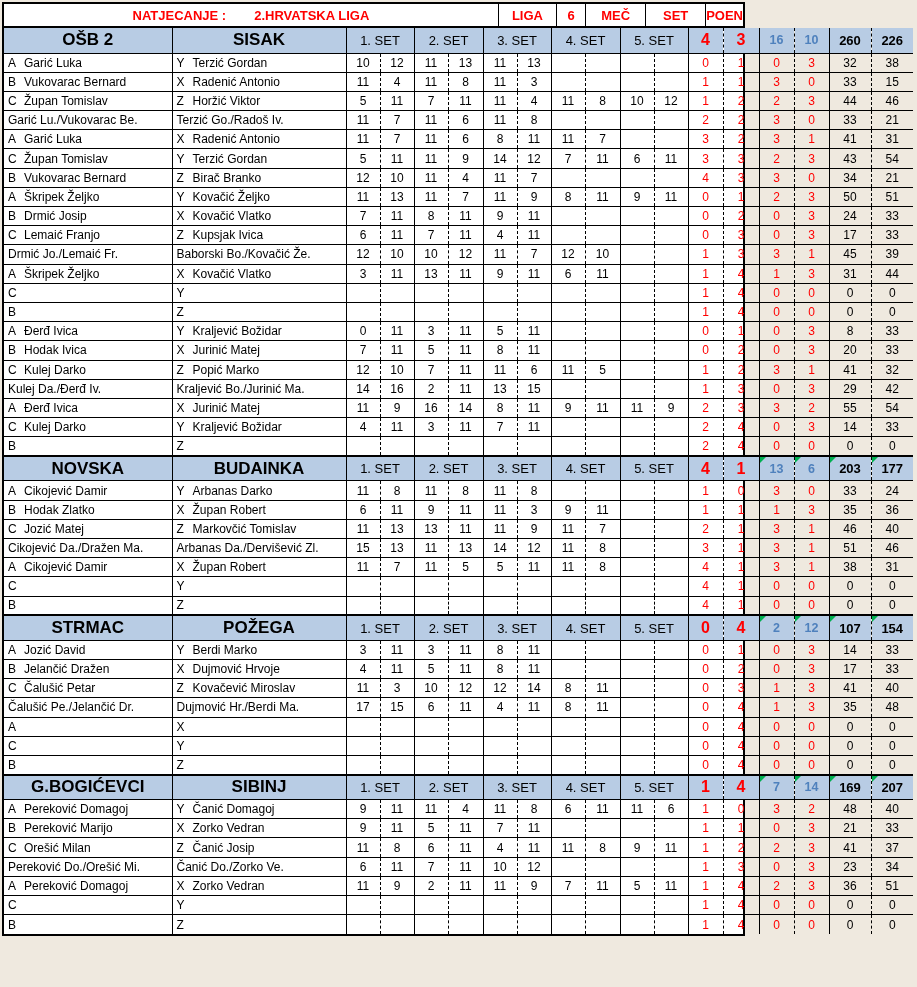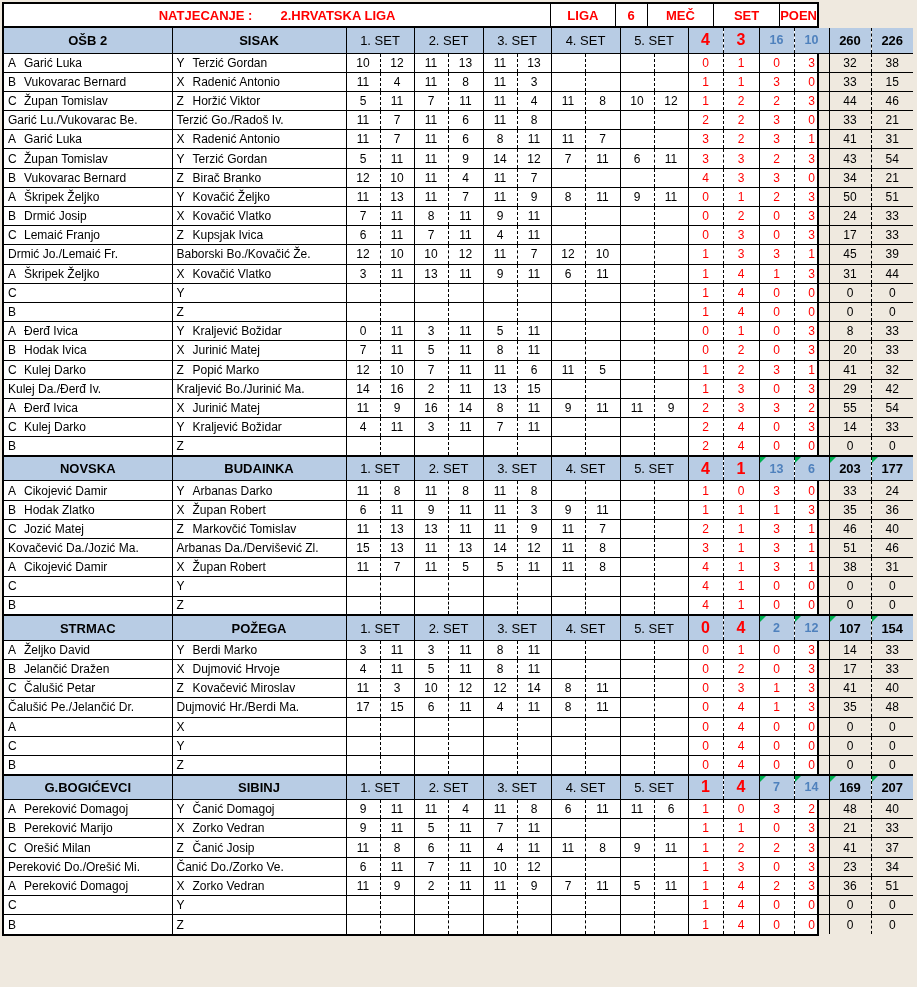--- a/index.html
+++ b/index.html
@@ -5,21 +5,21 @@
   * { box-sizing: border-box; }
   html,body { margin:0; padding:0; }
   body {
     width:917px; height:987px;
     background:#efe9df;
     font-family:"Liberation Sans","DejaVu Sans",sans-serif;
     -webkit-font-smoothing:antialiased;
   }
   .frame {
     position:absolute; left:2px; top:2px;
-    width:817px;
+    width:743px;
     border:2px solid #000;
     background:#fff;
   }
   
   .toprow { display:flex; height:24px; border-bottom:2px solid #000; background:#fff; }
   .toprow > div {
     border-right:1px solid #000;
     display:flex; align-items:center; justify-content:center;
     font-size:13px; font-weight:bold; color:#ff0000;
     white-space:nowrap;
@@ -44,21 +44,21 @@
   }
   td:last-child { border-right:none;margin-top:14px; }
   tr.hdr td {
     background:#b8cce4;
     border-top:2px solid #000;
     height:25px;
   }
   tr.hdr:first-child td { border-top:none; }
   td.nm { text-align:left; padding-left:4px; }
   .pfx { display:inline-block; width:16px; }
-  td.teamname { font-weight:bold; font-size:13px; }
+  td.teamname { font-weight:bold; font-size:17px; }
   td.seth { font-size:13px; }
   td.dr { border-right:1px dashed #000; }
   td.red { color:#ff0000; }
   td.mecbig { color:#ff0000; font-weight:bold; font-size:16px; }
   td.settot { color:#4f81bd; font-weight:bold; font-size:12.5px; }
   td.poenh { font-size:13px;font-weight:bold; }
   .flag {
     position:absolute; top:0; left:0; width:0; height:0;
     border-top:6px solid #00b050;
     border-right:6px solid transparent;
@@ -606,21 +606,21 @@
           <td class="sc dr"></td>
           <td class="sc"></td>
           <td class="red dr">2</td>
           <td class="red">1</td>
           <td class="red dr">3</td>
           <td class="red">1</td>
           <td class="pts dr">46</td>
           <td class="pts">40</td>
         </tr>
         <tr class="row">
-          <td class="nm"><span>Kovačević Da./Jozić Ma.</span></td>
+          <td class="nm"><span>Cikojević Da./Dražen Ma.</span></td>
           <td class="nm"><span>Arbanas Da./Dervišević Zl.</span></td>
           <td class="sc dr">15</td>
           <td class="sc">13</td>
           <td class="sc dr">11</td>
           <td class="sc">13</td>
           <td class="sc dr">14</td>
           <td class="sc">12</td>
           <td class="sc dr">11</td>
           <td class="sc">8</td>
           <td class="sc dr"></td>
@@ -701,21 +701,21 @@
           <td class="seth" colspan="2">4. SET</td>
           <td class="seth" colspan="2">5. SET</td>
           <td class="mecbig dr">0</td>
           <td class="mecbig">4</td>
           <td class="settot dr">2<span class="flag"></span></td>
           <td class="settot">12<span class="flag"></span></td>
           <td class="poenh dr">107<span class="flag"></span></td>
           <td class="poenh">154<span class="flag"></span></td>
         </tr>
         <tr class="row">
-          <td class="nm"><span class="pfx">A</span><span>Željko David</span></td>
+          <td class="nm"><span class="pfx">A</span><span>Jozić David</span></td>
           <td class="nm"><span class="pfx">Y</span><span>Berdi Marko</span></td>
           <td class="sc dr">3</td>
           <td class="sc">11</td>
           <td class="sc dr">3</td>
           <td class="sc">11</td>
           <td class="sc dr">8</td>
           <td class="sc">11</td>
           <td class="sc dr"></td>
           <td class="sc"></td>
           <td class="sc dr"></td>

